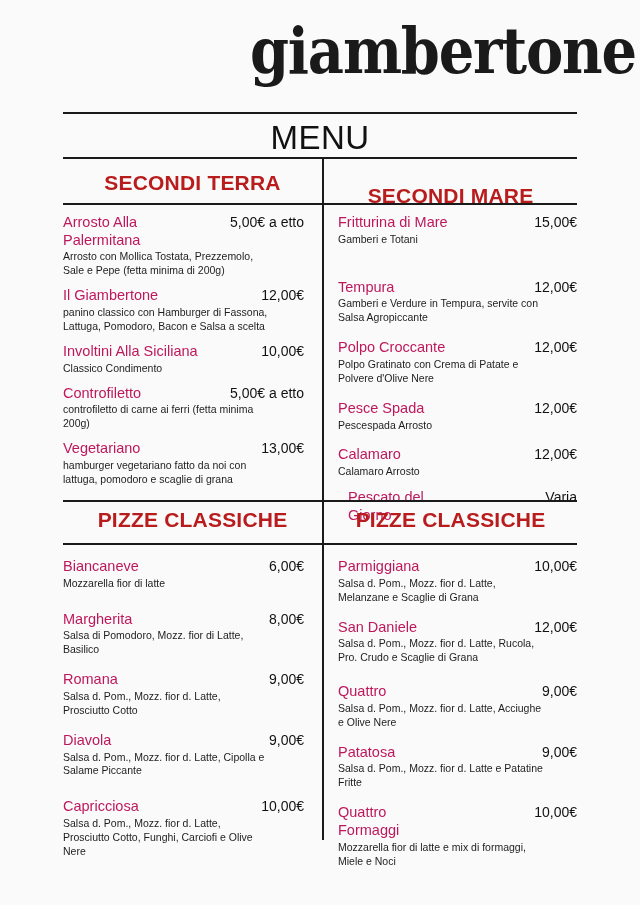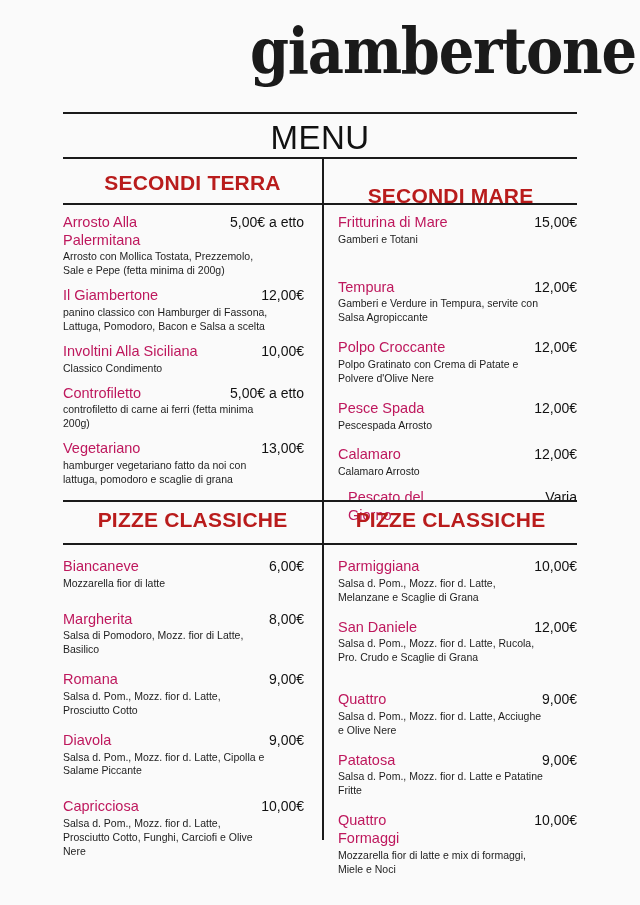--- a/index.html
+++ b/index.html
@@ -290,21 +290,21 @@
   </div>
 
   <div class="col col-right" style="top:558px;">
     <div class="item" style="margin-bottom:14px;">
       <div class="item-head">
         <div class="item-name">Parmiggiana</div>
         <div class="item-price">10,00€</div>
       </div>
       <div class="item-desc">Salsa d. Pom., Mozz. fior d. Latte, Melanzane e Scaglie di Grana</div>
     </div>
-    <div class="item" style="margin-bottom:26px;">
+    <div class="item" style="margin-bottom:18px;">
       <div class="item-head">
         <div class="item-name">San Daniele</div>
         <div class="item-price">12,00€</div>
       </div>
       <div class="item-desc">Salsa d. Pom., Mozz. fior d. Latte, Rucola, Pro. Crudo e Scaglie di Grana</div>
     </div>
     <div class="item" style="margin-bottom:14px;">
       <div class="item-head">
         <div class="item-name">Quattro</div>
         <div class="item-price">9,00€</div>

